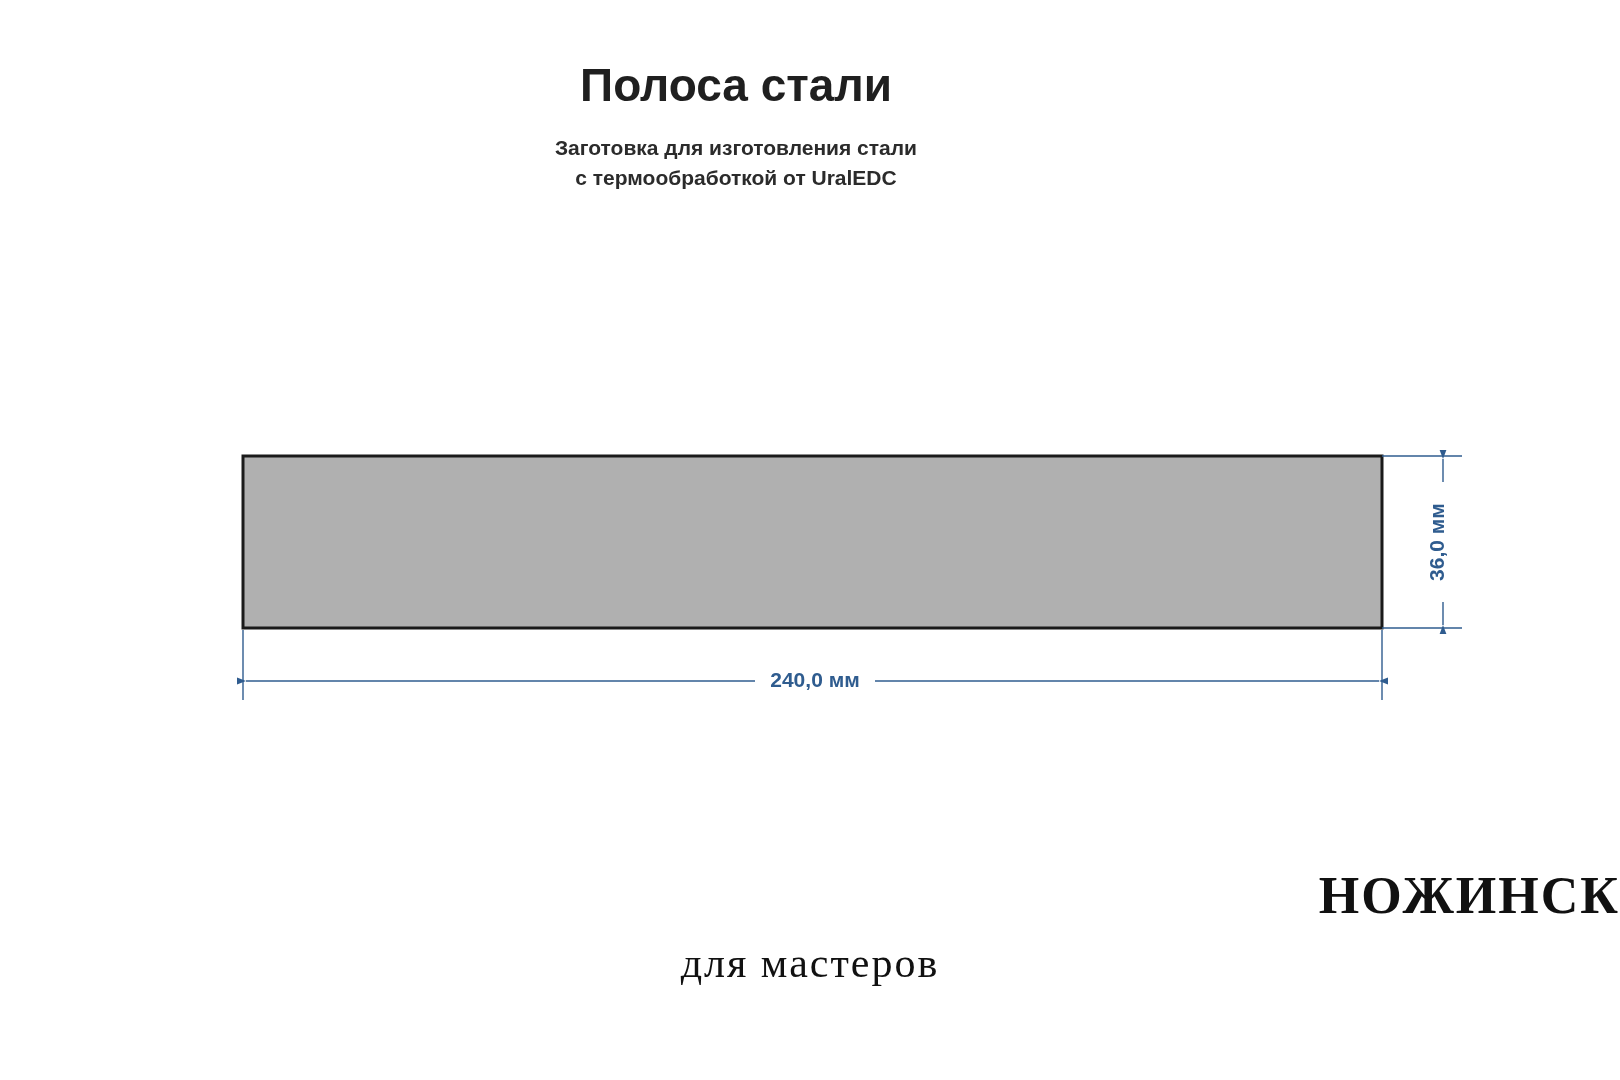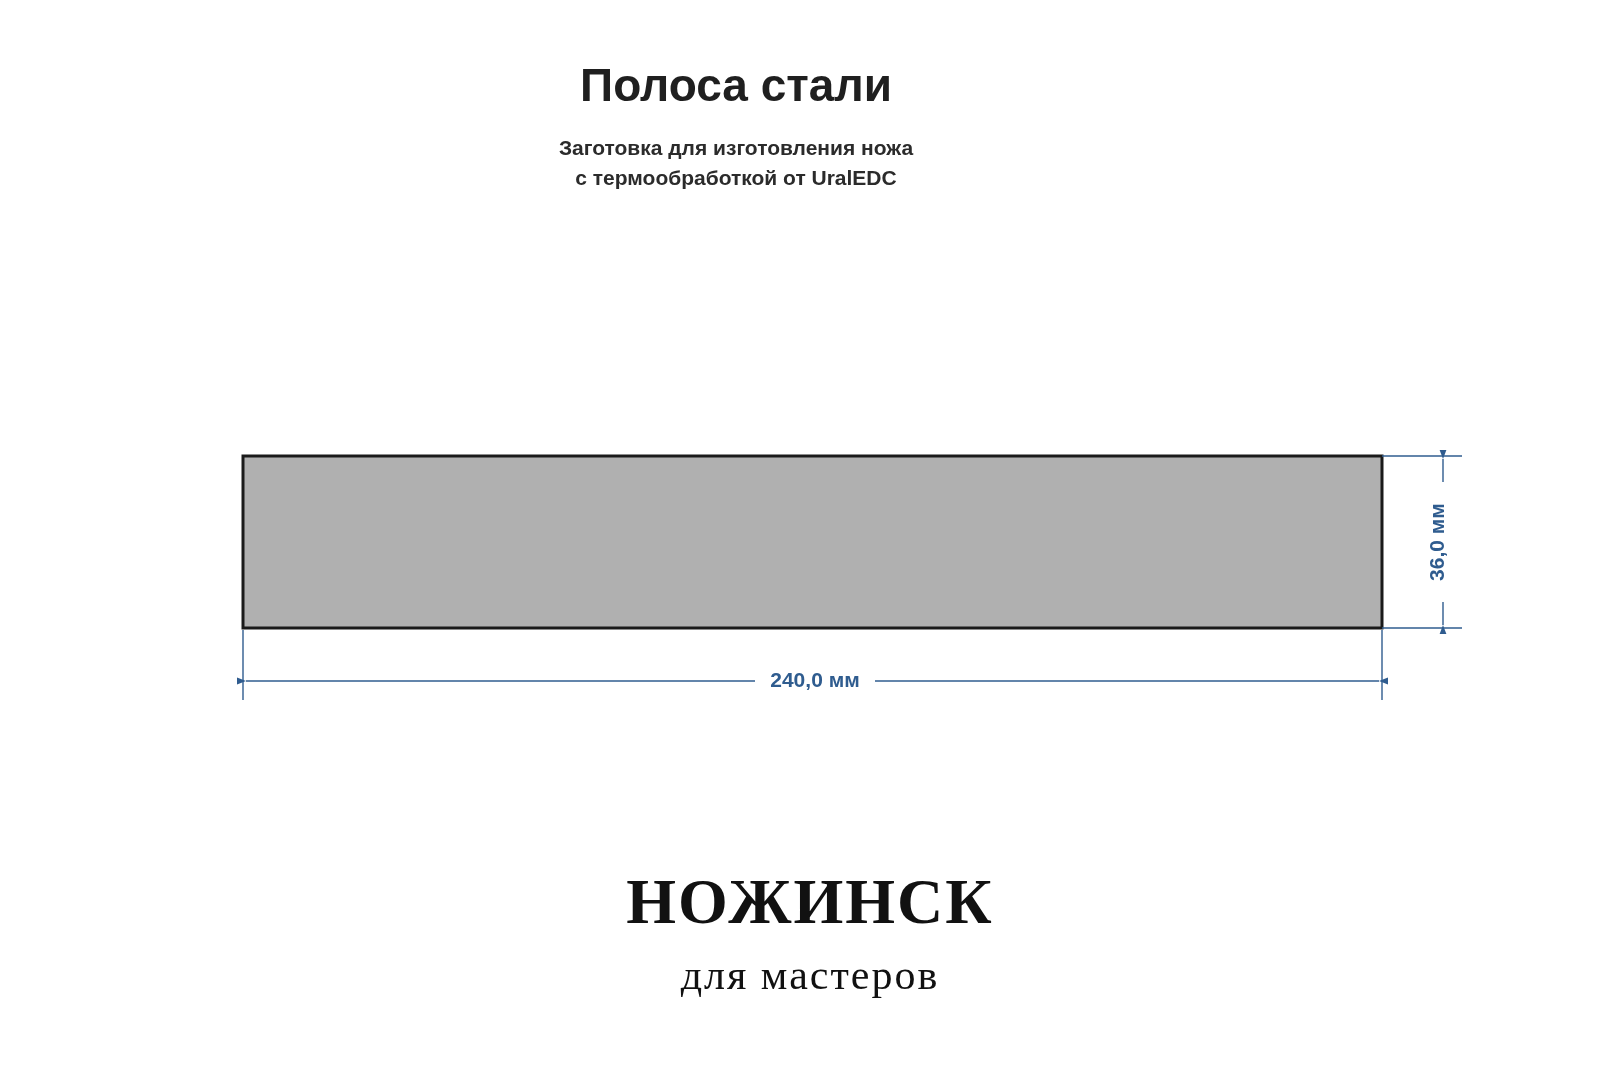--- a/index.html
+++ b/index.html
@@ -56,42 +56,43 @@
   
   .logo {
     position: absolute;
     top: 870px;
     left: 0;
     width: 1620px;
     text-align: center;
   }
   .logo-main {
     font-family: "Liberation Serif", serif;
-    font-size: 64px;
+    font-size: 52px;
     font-weight: bold;
     letter-spacing: 2px;
     color: #111111;
     line-height: 1;
+    text-align: right;
   }
   .logo-sub {
     font-family: "Liberation Serif", serif;
     font-size: 42px;
     letter-spacing: 2px;
     color: #111111;
     margin-top: 20px;
     line-height: 1;
   }
 </style>
 </head>
 <body>
 
 <div class="header">
   <h1 class="title">Полоса стали</h1>
   <div class="subtitle">
-    <div>Заготовка для изготовления ножа</div>
+    <div>Заготовка для изготовления стали</div>
     <div>с термообработкой от UralEDC</div>
   </div>
 </div>
 
 <div class="drawing">
   <svg width="1620" height="1080" viewBox="0 0 1620 1080" xmlns="http://www.w3.org/2000/svg">
     <defs>
       <marker id="arrowStart" markerWidth="10" markerHeight="8" refX="9" refY="4" orient="auto" markerUnits="userSpaceOnUse">
         <path d="M9,4 L0,0.6 L0,7.4 Z" fill="#2f5c8f"></path>
       </marker>

